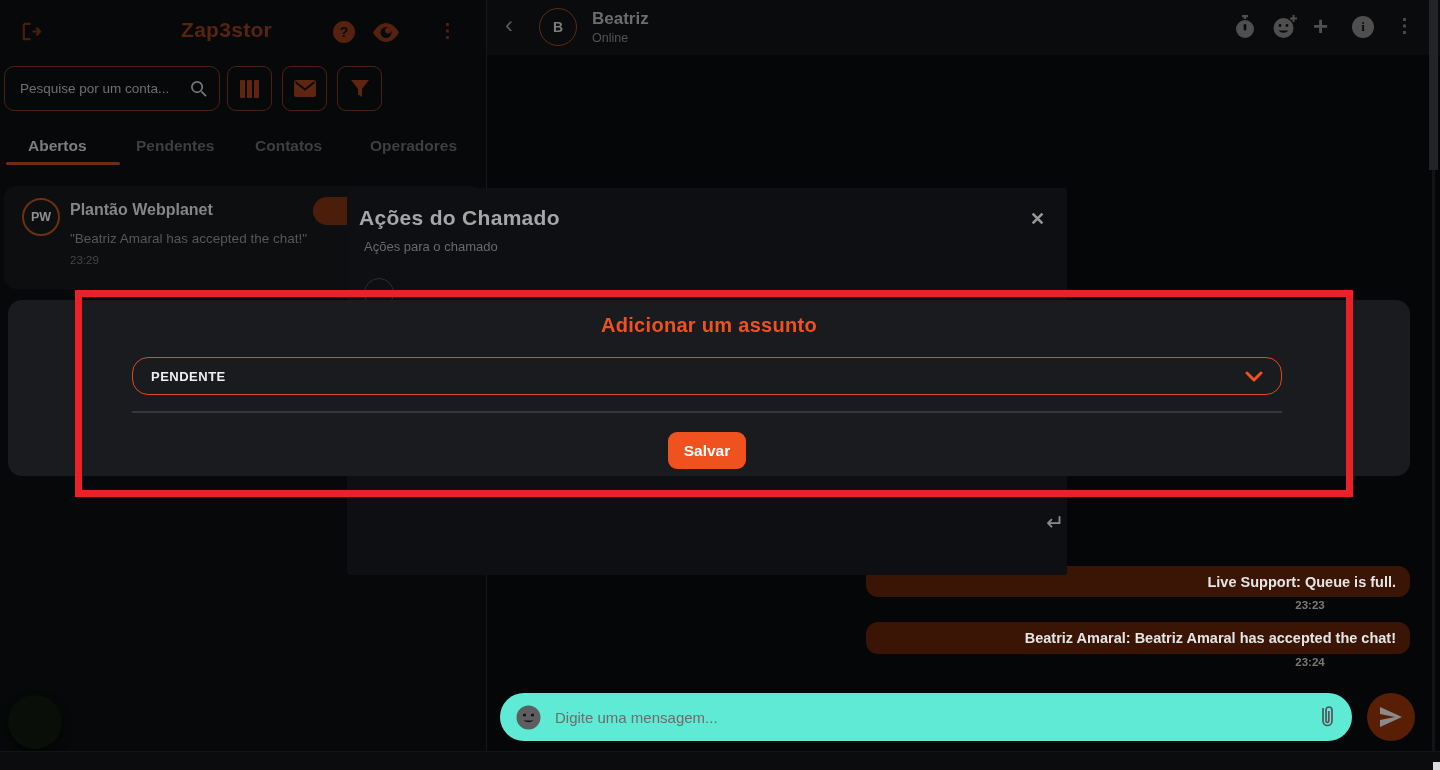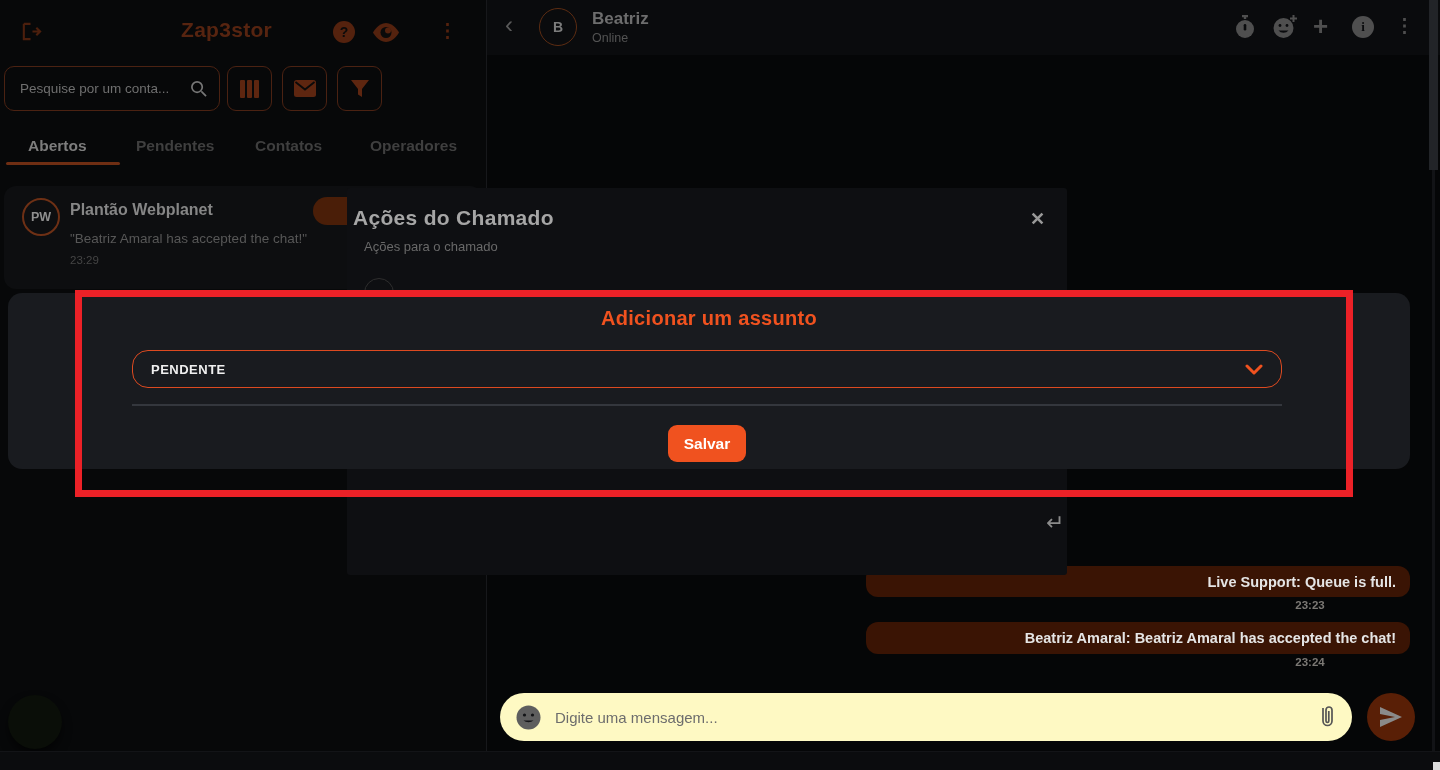--- a/index.html
+++ b/index.html
@@ -48,41 +48,41 @@
               border:1.5px solid #5c2c12; color:#7c7c7c; font-size:14px; font-weight:bold;
               display:flex; align-items:center; justify-content:center; }
   #contact-name { left:105px; top:9px; font-size:17px; font-weight:bold; color:#6d6d6d; }
   #contact-status { left:105px; top:31px; font-size:12.5px; color:#535353; }
   .hd-ic { position:absolute; top:15px; color:#4f4f4f; fill:#4f4f4f; }
 
   .bubble { position:absolute; background:#3a1404; border-radius:12px; display:flex; align-items:center; justify-content:flex-end; padding:0 14px; }
   .bubble span { color:#e5e5e5; font-size:14.5px; font-weight:bold; }
   .msg-time { position:absolute; text-align:center; font-size:11.5px; color:#7b7874; font-weight:bold; }
 
-  #composer { position:absolute; left:13px; top:693px; width:852px; height:48px; border-radius:24px; background:#fef9c3;
+  #composer { position:absolute; left:13px; top:693px; width:852px; height:48px; border-radius:24px; background:#5eead4;
               display:flex; align-items:center; padding:4px 16px; }
   #composer .ph { color:#6d6d6d; font-size:15px; margin-left:14px; flex:1; }
   #send-btn { position:absolute; left:880px; top:693px; width:48px; height:48px; border-radius:50%; background:#591f06;
               display:flex; align-items:center; justify-content:center; }
 
   #scroll-thumb { left:1429px; top:0; width:9px; height:170px; background:#222428; }
   #scroll-track { left:1432px; top:170px; width:3px; height:600px; background:#121316; }
   #footer-strip { left:0; top:751px; width:1440px; height:19px; background:#0b0c0e; border-top:1px solid #131417; }
   #corner-mark { left:1433px; top:762px; width:7px; height:8px; background:#dcdcdc; }
 
   
   #modal { left:347px; top:188px; width:720px; height:387px; background:#0e0f12; z-index:10; border-radius:3px; }
-  #modal-title { left:6px; top:18px; font-size:21px; font-weight:bold; color:#a6a6a6; letter-spacing:.3px; }
+  #modal-title { left:12px; top:18px; font-size:21px; font-weight:bold; color:#a6a6a6; letter-spacing:.3px; }
   #modal-subtitle { left:17px; top:51px; font-size:13px; color:#696969; }
   #modal-close { left:683px; top:20px; font-size:18px; color:#999; font-weight:bold; }
   #modal-avatar-ghost { left:17px; top:90px; width:30px; height:30px; border-radius:50%; border:1.5px solid #2e2e2e; }
   #return-icon { left:699px; top:322px; font-size:22px; color:#8b8b8b; }
 
   
-  #highlight-band { left:8px; top:293px; width:1402px; height:176px; background:#191b1f; border-radius:14px; z-index:20; }
+  #highlight-band { left:8px; top:300px; width:1402px; height:176px; background:#191b1f; border-radius:14px; z-index:20; }
   #hl-title { left:0; right:0; top:14px; text-align:center; font-size:20px; font-weight:bold; color:#f0521f; letter-spacing:.3px; }
   #subject-select { position:absolute; left:124px; top:57px; width:1150px; height:38px; border:1.5px solid #dd4a20;
                     border-radius:16px; display:flex; align-items:center; padding:0 18px; background:#191b1f; }
   #subject-select .val { color:#efefef; font-size:13px; font-weight:bold; letter-spacing:.5px; flex:1; }
   #hl-divider { position:absolute; left:124px; top:111px; width:1150px; height:2px; background:#34373d; }
   #save-btn { position:absolute; left:660px; top:132px; width:78px; height:37px; border-radius:9px; background:#f0521f;
               border:none; color:#ffffff; font-size:15.5px; font-weight:bold; font-family:"Liberation Sans",sans-serif; }
 
   
   #annotation-box { left:75px; top:290px; width:1278px; height:207px; border:7px solid #ec2127; z-index:30; background:transparent; }

